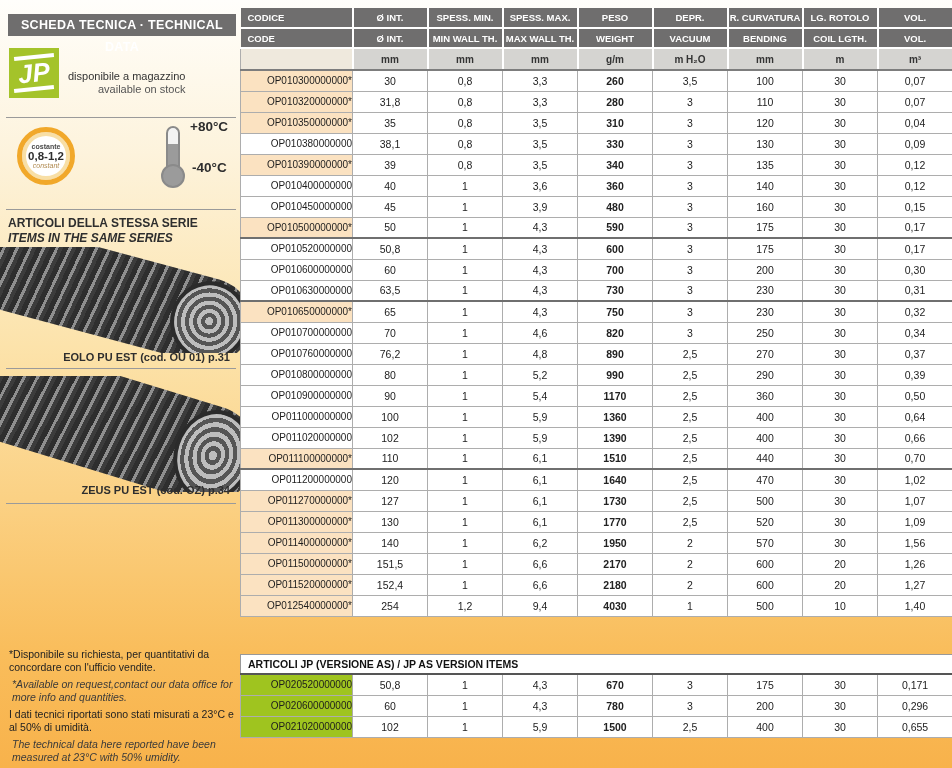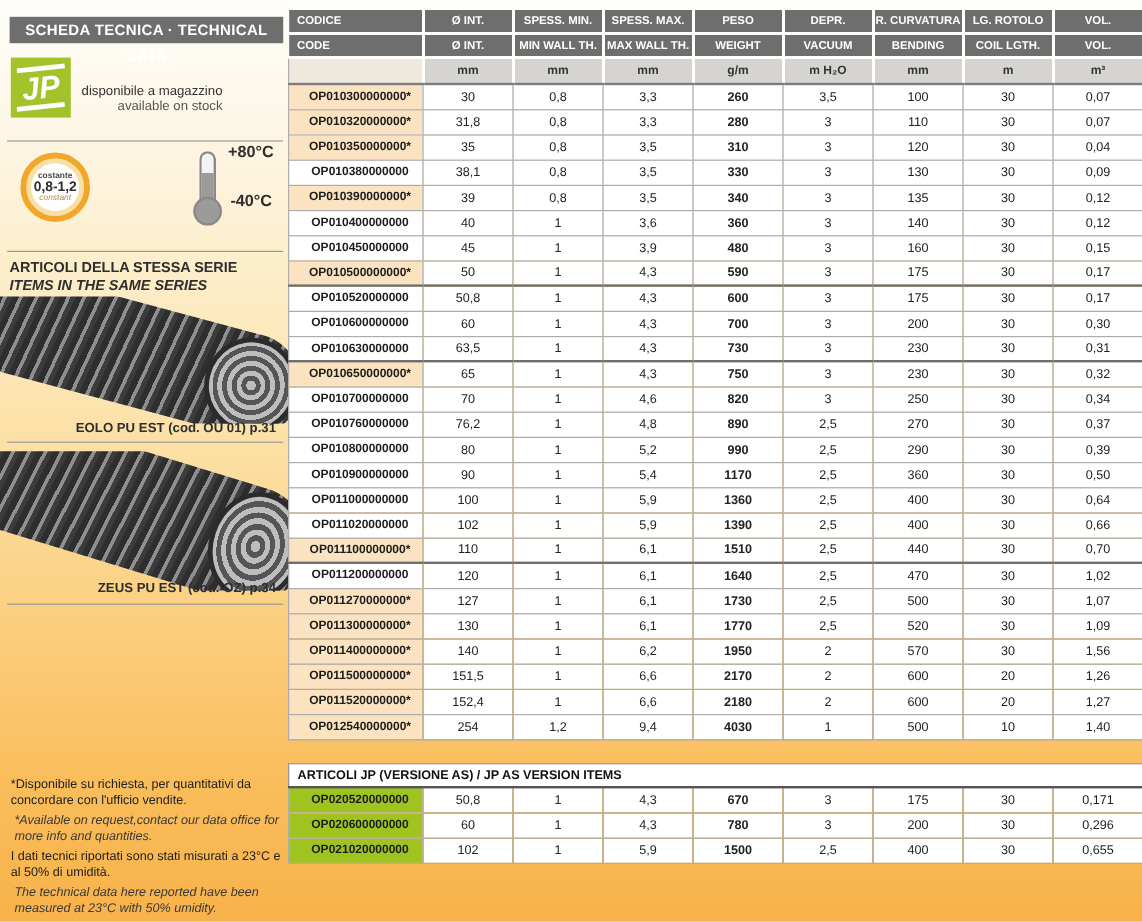--- a/index.html
+++ b/index.html
@@ -89,26 +89,26 @@
   tr.units td {
     background:#d5d4d1; color:#333; font-weight:bold; font-size:10px;
     border-right:2px solid #fff; border-bottom:2px solid #7d7d7d;
     text-align:center; height:22px;
   }
   tr.units td.first { background:#efe9dd; }
   tbody td {
     background:#fff; border:1px solid #adadad; font-size:10.5px; color:#222;
     text-align:center; height:21px; overflow:hidden; white-space:nowrap;
   }
-  tbody td.code { text-align:center; padding-left:7px; font-weight:bold; font-size:10px; color:#1d1d1d; }
+  tbody td.code { text-align:right; padding-left:7px; font-weight:normal; font-size:10px; color:#1d1d1d; }
   tbody td.code.hl { background:#fbe2c1; }
   tbody td.code.as { background:#9fc41f; }
   tbody td.w { font-weight:bold; }
   tbody tr.sep td { border-bottom:2px solid #6f6f6f; }
-  #as-table { margin-top:19px; }
+  #as-table { margin-top:37px; }
   #as-table th.as-title {
     background:#fff; color:#111; font-size:10.5px; font-weight:bold; text-align:left;
     padding-left:7px; height:20px; border:1px solid #999; border-bottom:2px solid #555;
   }
 </style>
 </head>
 <body>
 
 <div class="page">
 

